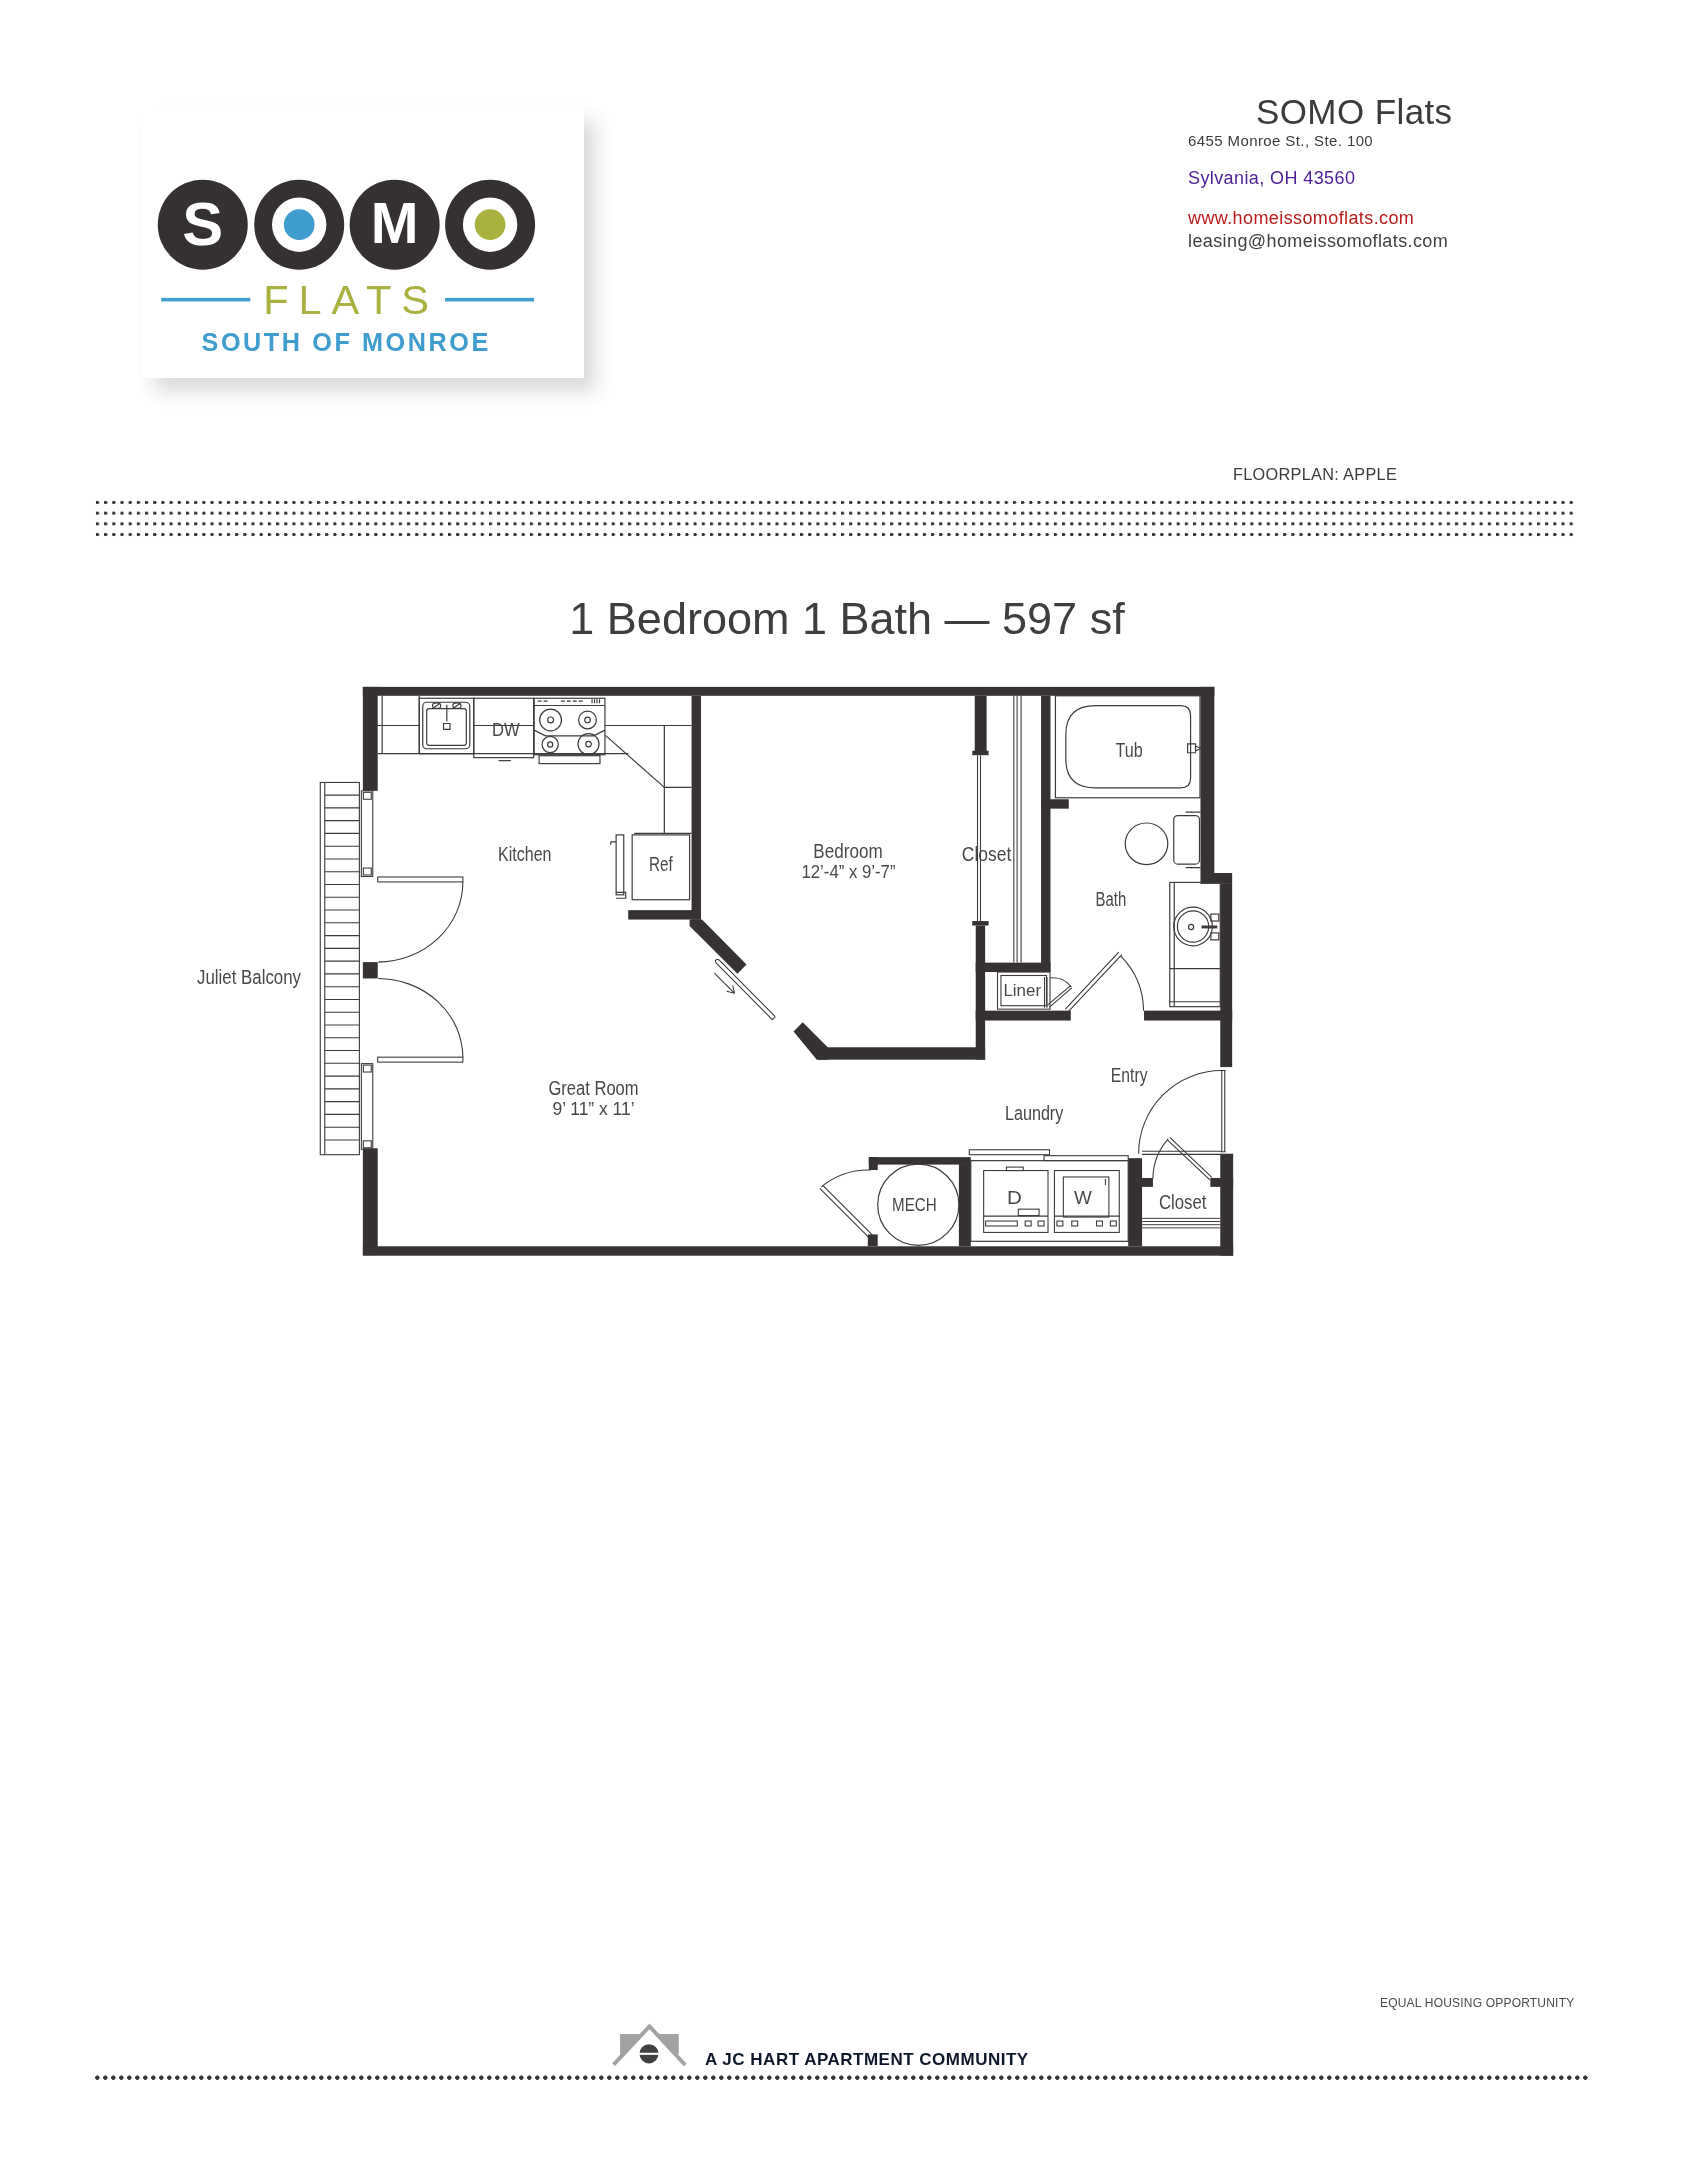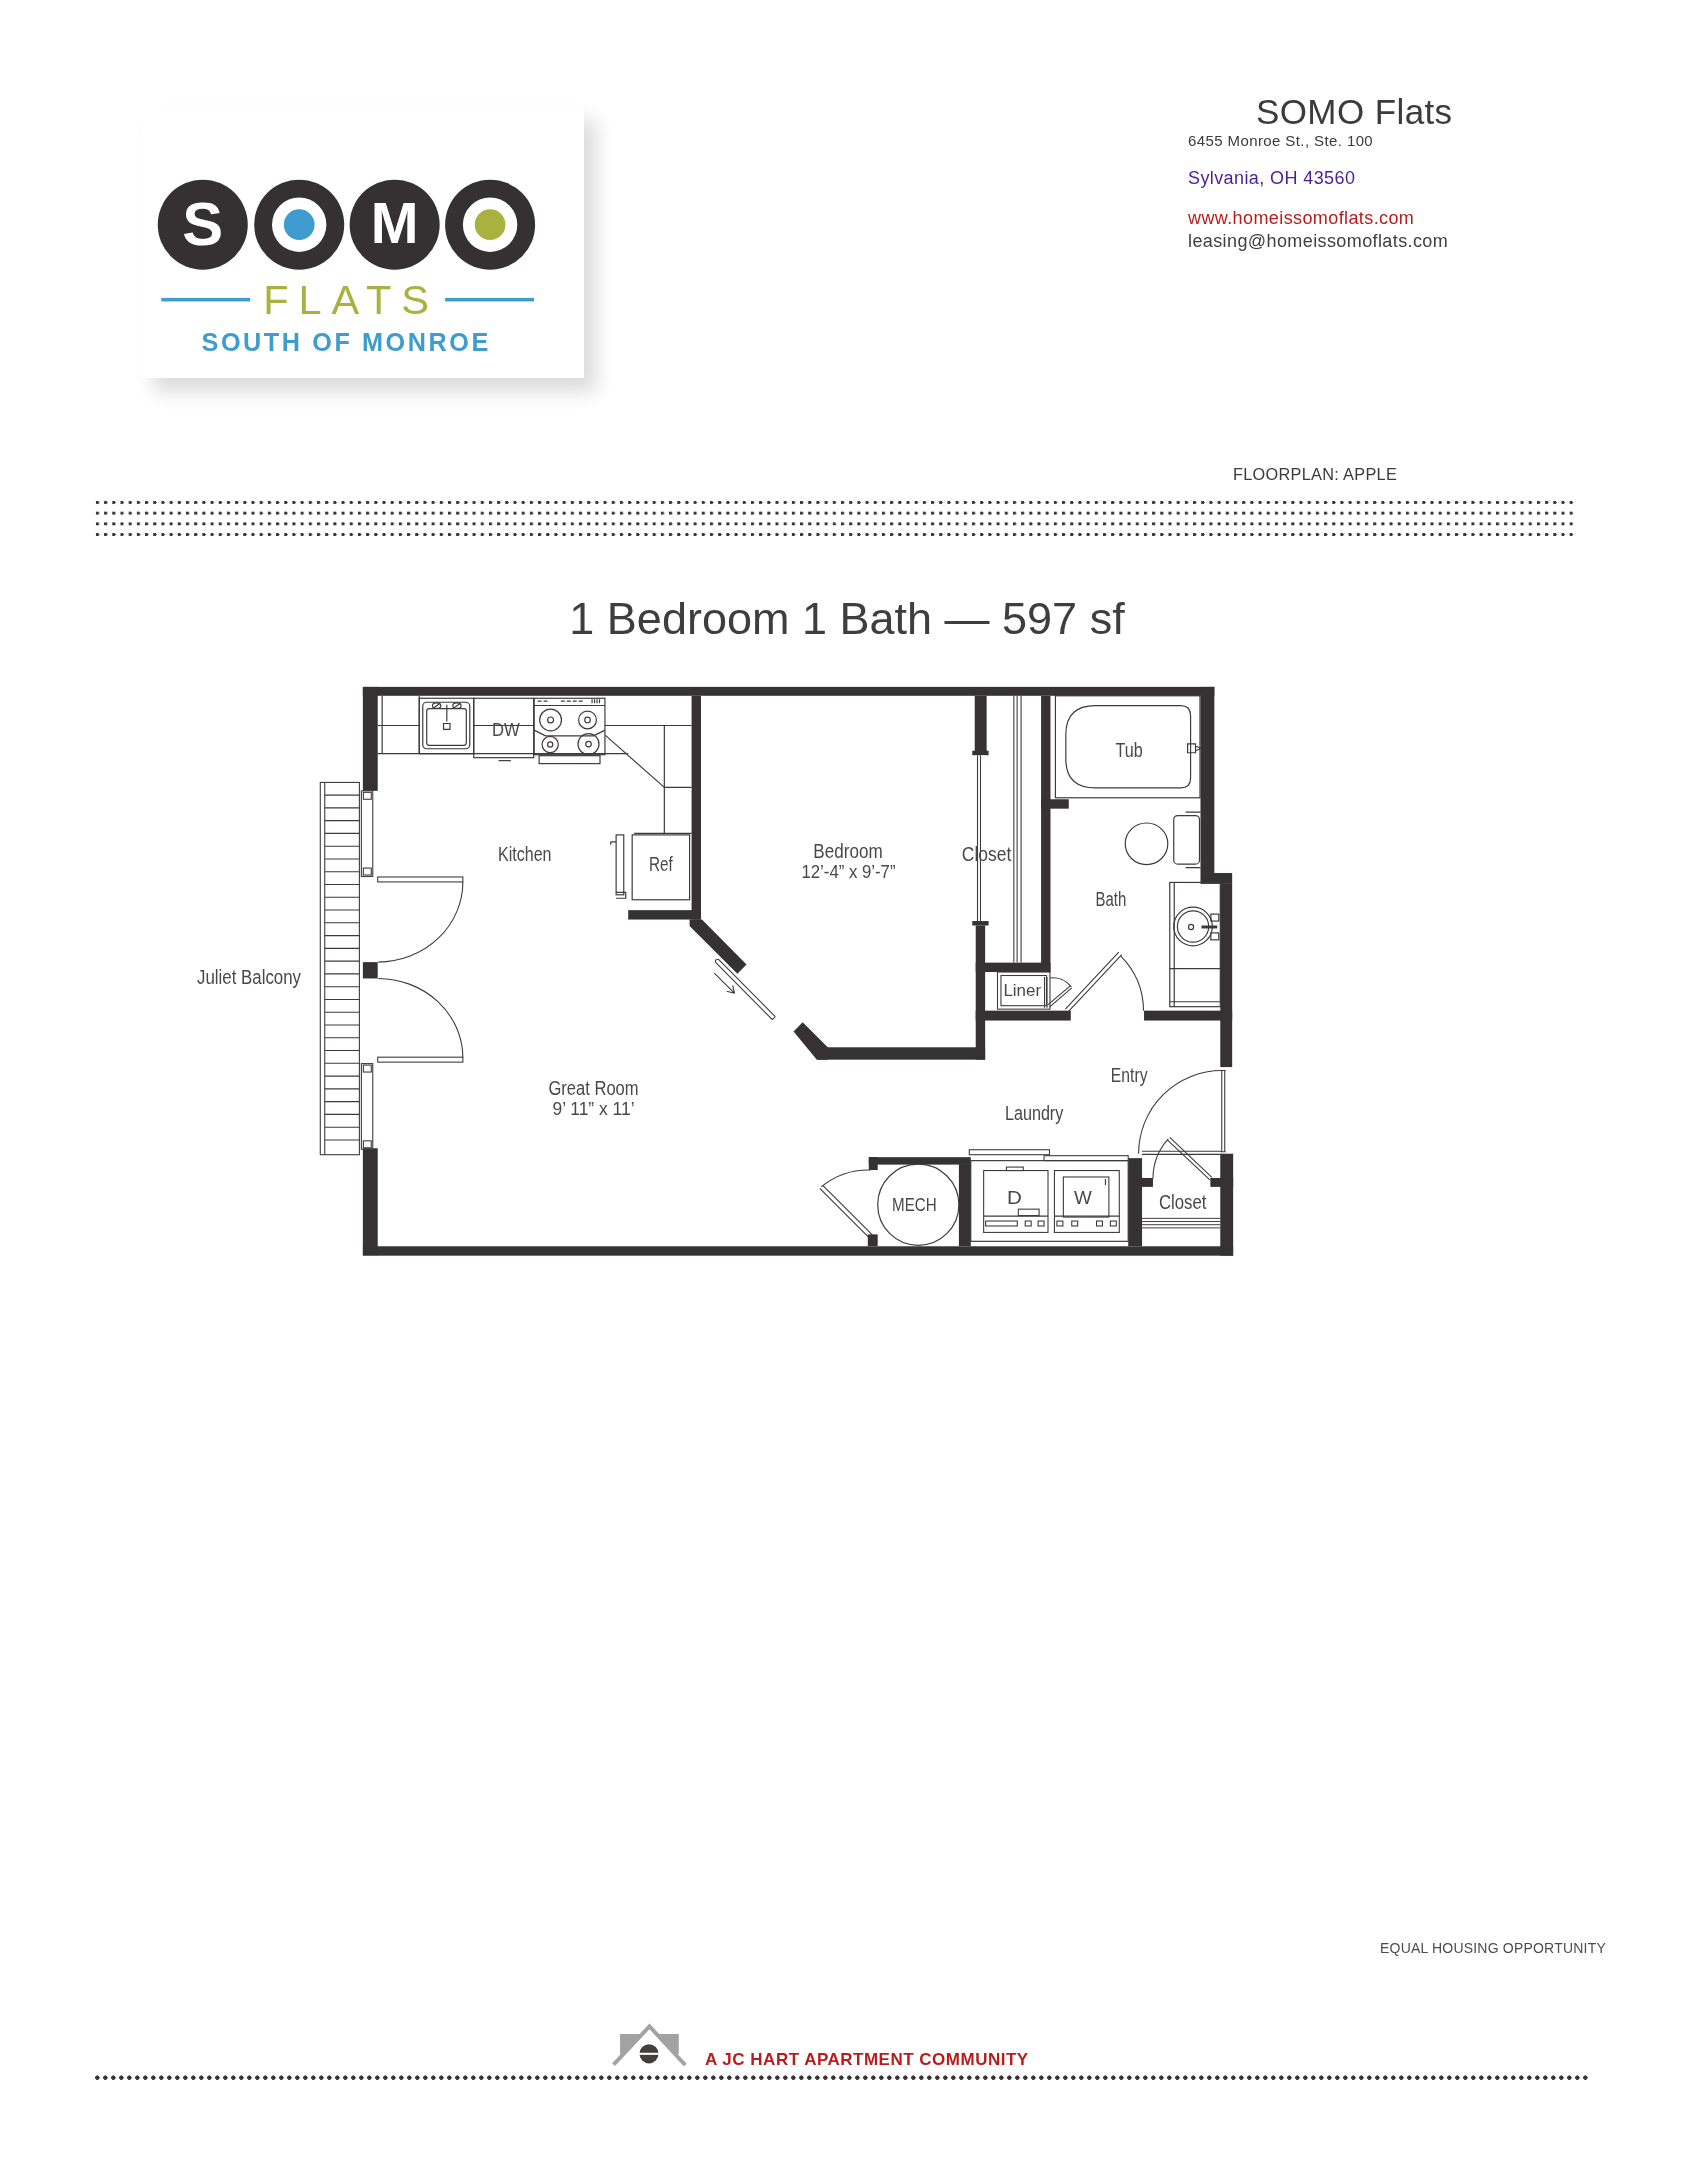--- a/index.html
+++ b/index.html
@@ -357,20 +357,20 @@
   <polygon points="626.1,2054.3 647.9,2054.3 628.8,2074.8 626.1,2074.8" fill="#a2a2a2"></polygon>
 
   <polygon points="664.6,2054.3 685.8,2054.3 685.8,2074.8 683.6,2074.8" fill="#a2a2a2"></polygon>
 
   <path d="M619.5,2085.5 L656,2046.5 L692.3,2085.8" fill="none" stroke="#a2a2a2" stroke-width="4"></path>
 
   <circle cx="655.5" cy="2074.5" r="9.7" fill="#434040"></circle>
   <rect x="644" y="2073.4" width="23" height="2.1" fill="#ffffff"></rect>
 </svg>
 
-<div class="abs" style="left:705px;top:2050px;font-size:17px;font-weight:bold;color:#b91c1c;letter-spacing:0.5px;">A JC HART APARTMENT COMMUNITY</div>
-
-<div class="abs" style="left:1380px;top:1940px;font-size:14px;color:#4c4c4c;letter-spacing:0.2px;">EQUAL HOUSING OPPORTUNITY</div>
+<div class="abs" style="left:705px;top:2050px;font-size:17px;font-weight:bold;color:#0f172a;letter-spacing:0.5px;">A JC HART APARTMENT COMMUNITY</div>
+
+<div class="abs" style="left:1380px;top:1996px;font-size:12px;color:#4c4c4c;letter-spacing:0.2px;">EQUAL HOUSING OPPORTUNITY</div>
 
 <div class="abs" style="left:95px;top:2075px;width:1493px;height:8px;
   background-image:radial-gradient(circle at 2.4px 2.6px, #383435 2px, rgba(0,0,0,0) 2.4px);
   background-size:8px 8px;"></div>
 
 
 </body></html>

